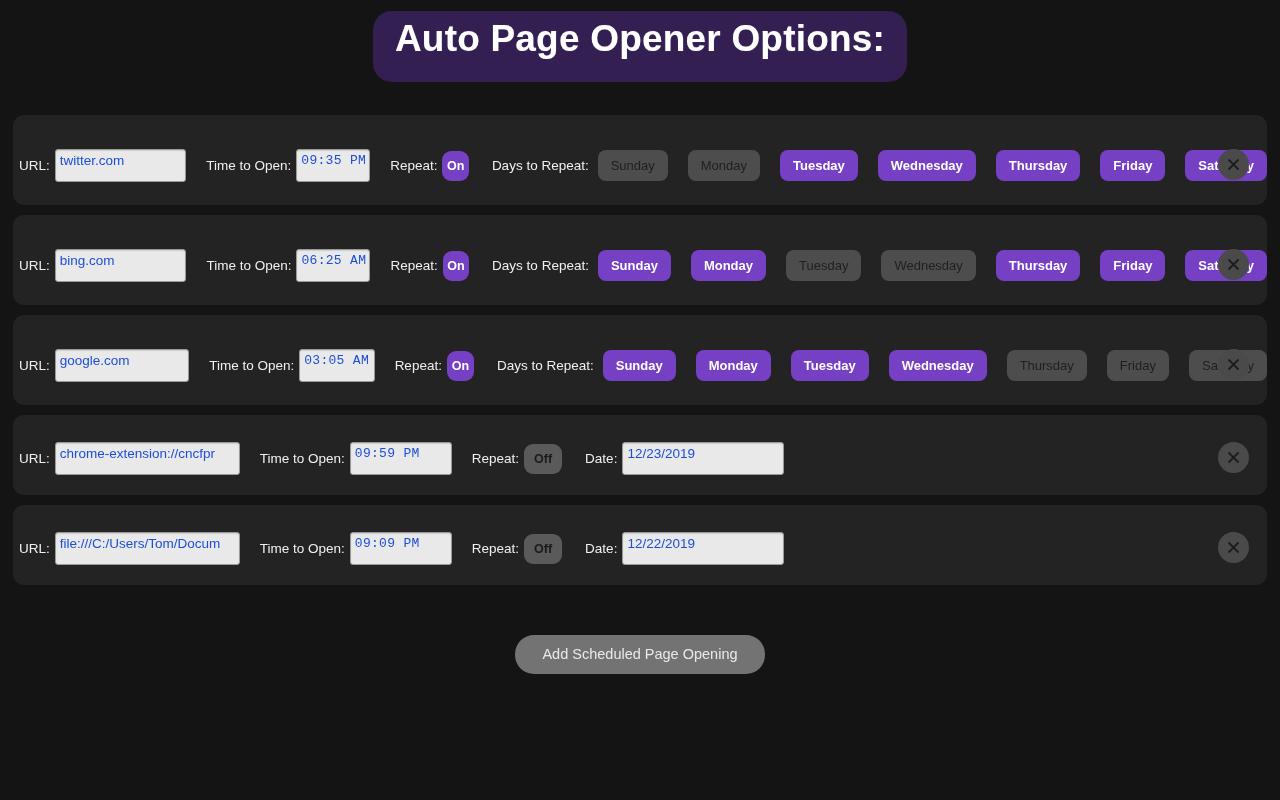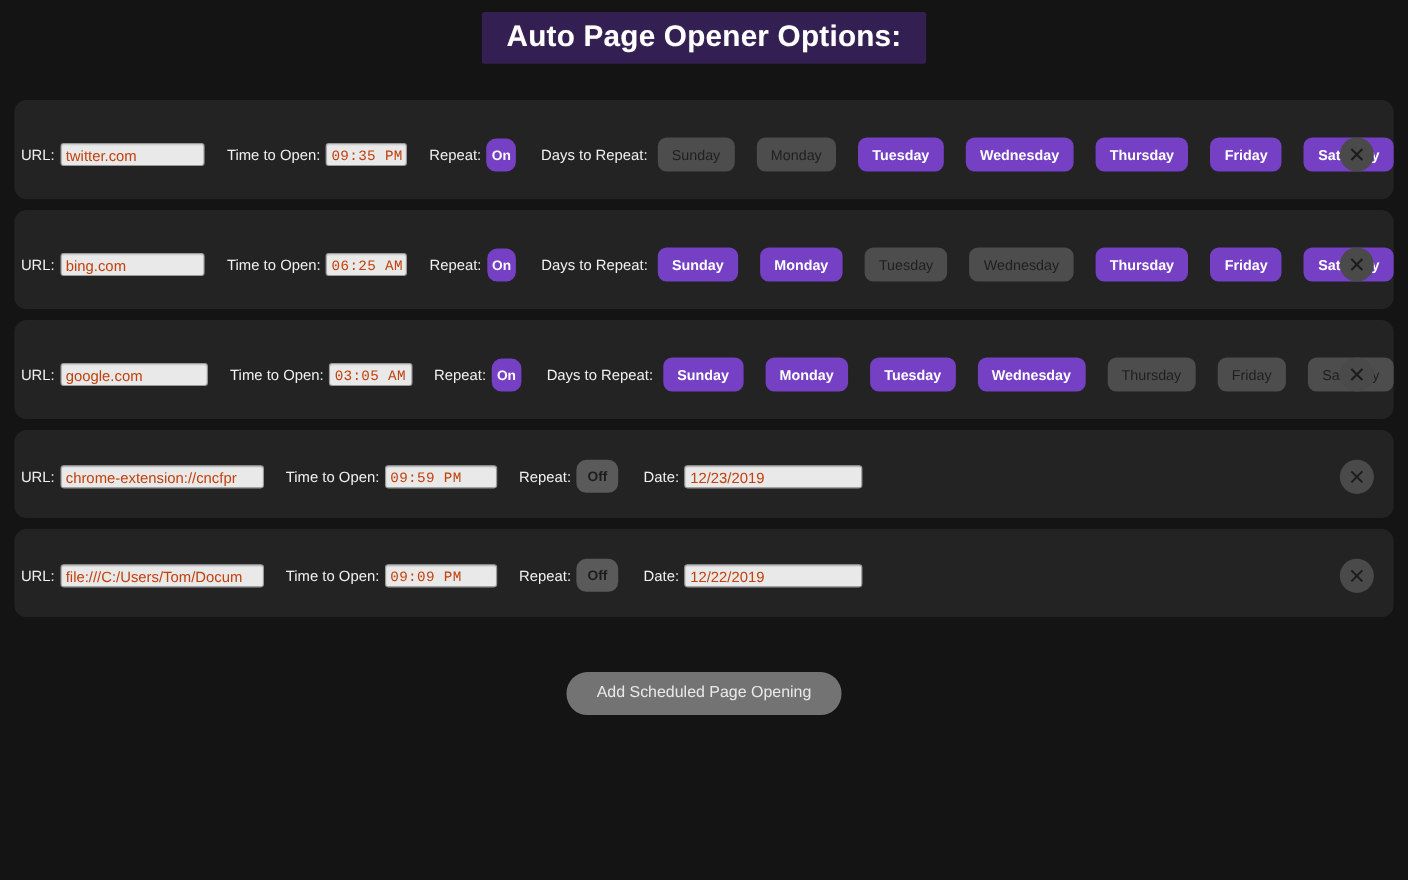--- a/index.html
+++ b/index.html
@@ -21,25 +21,25 @@
 
   
   .title-wrap {
     display: flex;
     justify-content: center;
     padding-top: 11px;
   }
   .title-pill {
     background: #331f52;
     color: #ffffff;
-    font-size: 27px;
+    font-size: 37px;
     font-weight: bold;
     letter-spacing: 0.2px;
-    border-radius: 2px;
-    padding: 9px 22px 11px 22px;
+    border-radius: 19px;
+    padding: 9px 22px 25px 22px;
     line-height: 1.0;
     text-shadow: 0 0 1px rgba(255,255,255,0.25);
   }
 
   
   .rows {
     margin-top: 17px;
     padding: 16px 13px;
   }
   .row-card {
@@ -67,28 +67,28 @@
     color: #f0f0f0;
     font-size: 13.5px;
     white-space: nowrap;
     margin-right: 5px;
   }
   .lbl.spaced { margin-left: 20px; }
 
   
   .tinput {
     background: #e9e9e9;
-    color: #c2410c;
+    color: #1d4ed8;
     border: 1px solid #9a9a9a;
     border-radius: 3px;
     font-family: "Liberation Sans", sans-serif;
     font-size: 13.5px;
     padding: 3px 4px 4px 4px;
     box-sizing: border-box;
-    height: 21px;
+    height: 33px;
     line-height: 15px;
     overflow: hidden;
     white-space: nowrap;
     box-shadow: inset 0 1px 1px rgba(0,0,0,0.12);
   }
   .url-input  { width: 185px; }
   .time-input { width: 102px; font-family: "Liberation Mono", monospace; font-size: 13px; letter-spacing: 0.3px; }
   .date-input { width: 162px; font-size: 13.5px; }
 
   

